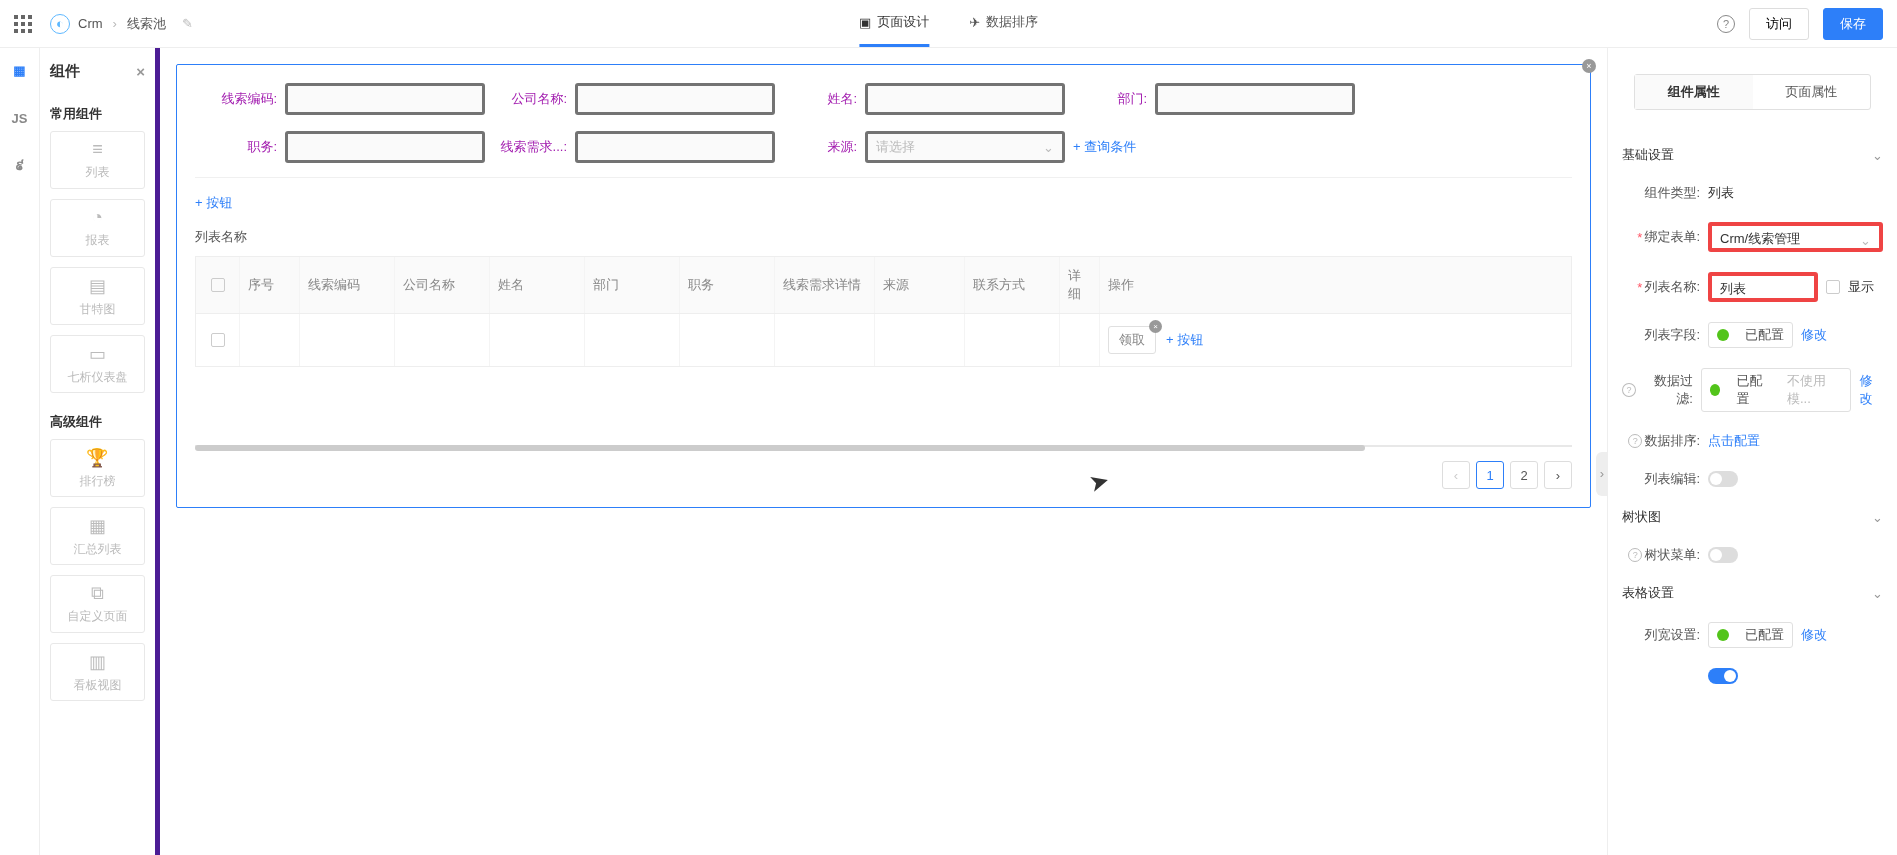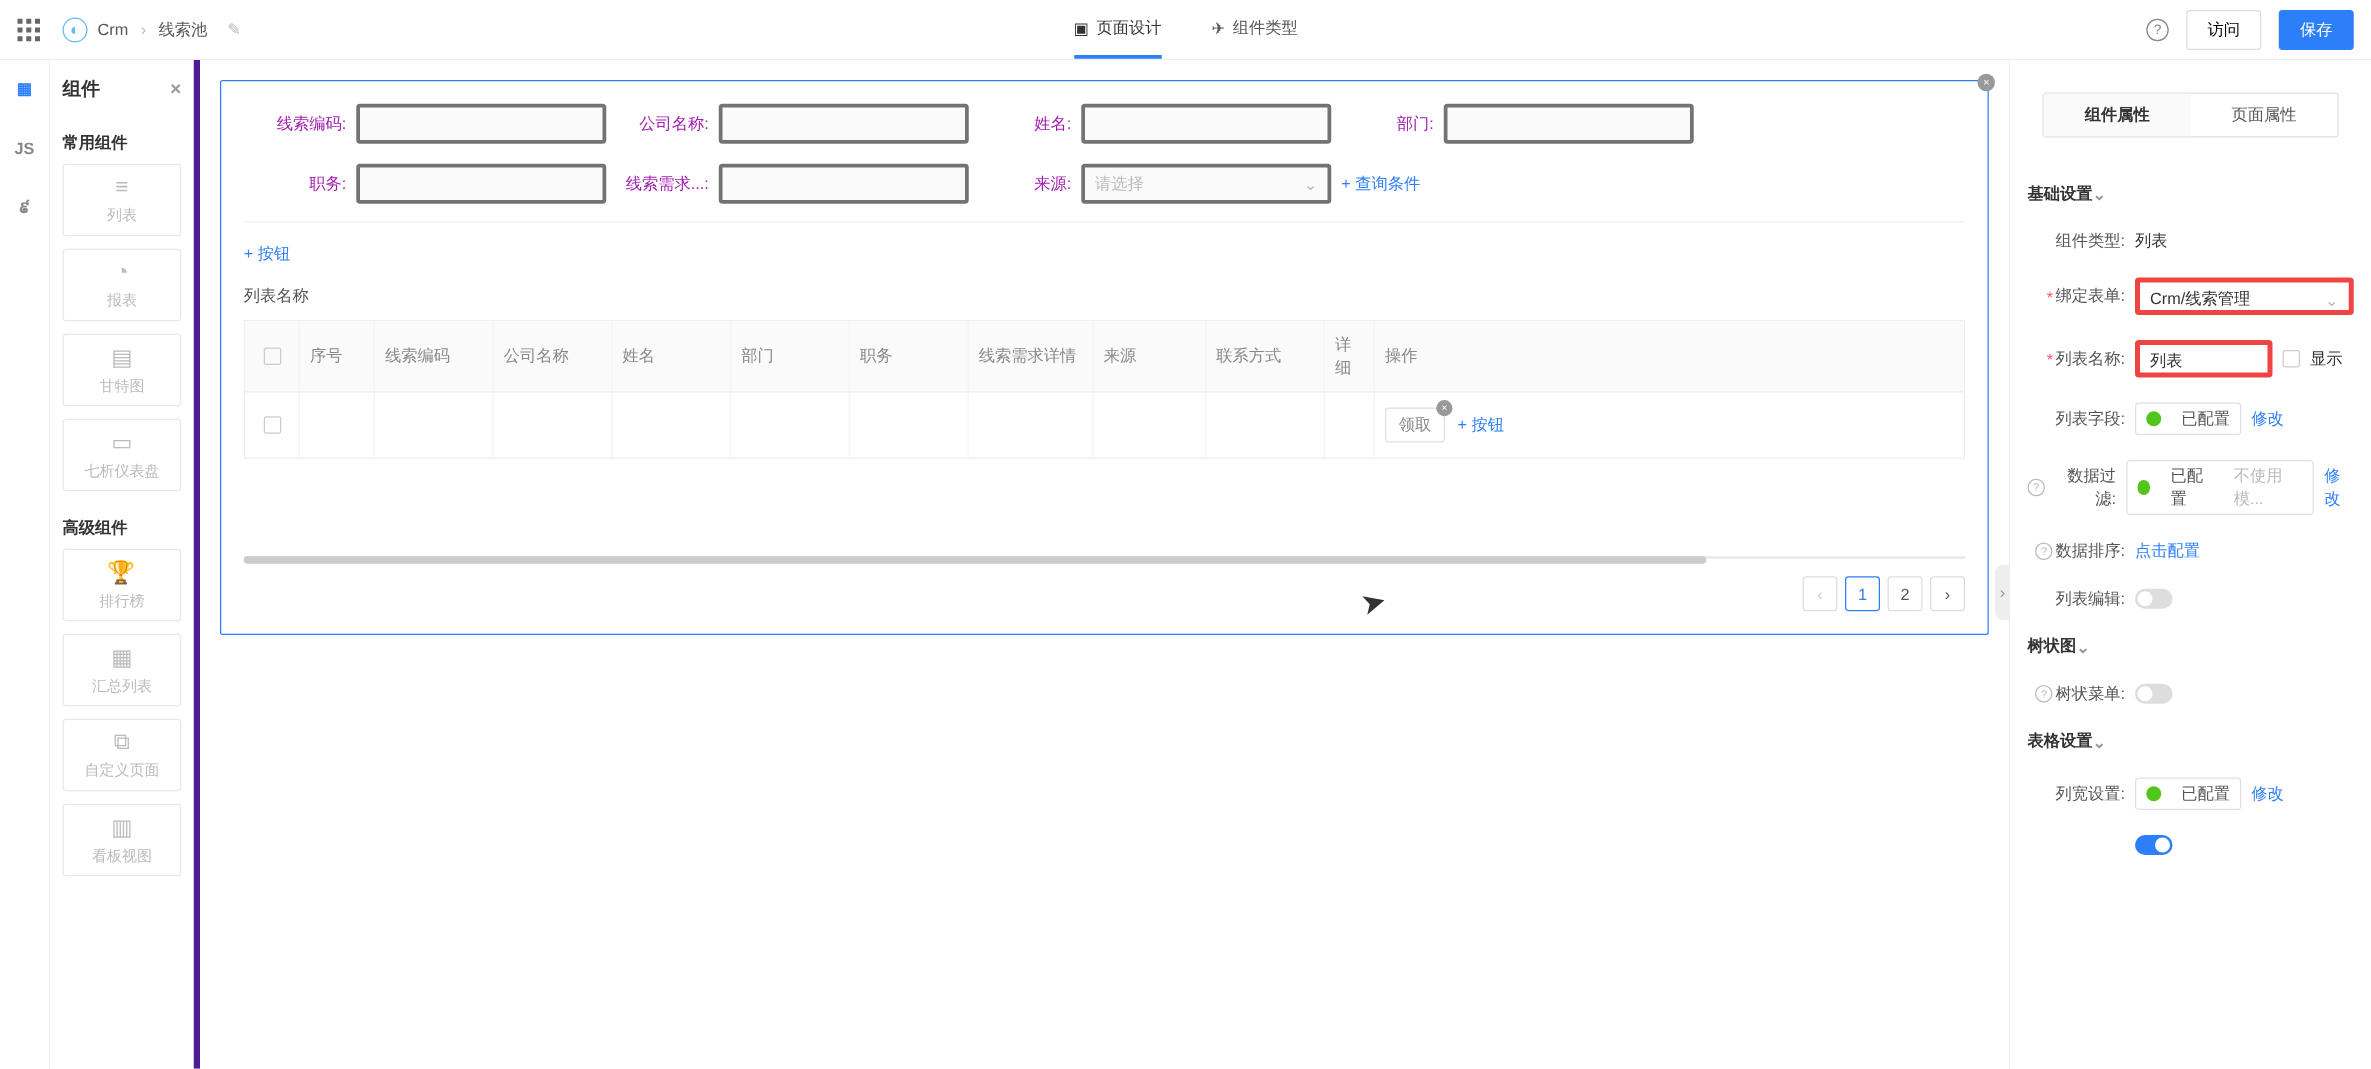--- a/index.html
+++ b/index.html
@@ -75,21 +75,21 @@
 .pg.active{border-color:#2d7ff9;color:#2d7ff9}
 .pg.disabled{color:#ccc}
 
 
 .props{width:290px;border-left:1px solid #eee;display:flex;flex-direction:column;position:relative}
 .collapse-tab{position:absolute;left:-12px;top:50%;width:12px;height:44px;background:#eee;border-radius:6px 0 0 6px;display:flex;align-items:center;justify-content:center;color:#999;cursor:pointer}
 .prop-tabs{display:flex;border:1px solid #e0e0e0;margin:26px;border-radius:3px}
 .prop-tab{flex:1;text-align:center;padding:8px;cursor:pointer;color:#555}
 .prop-tab.active{background:#fafafa;font-weight:600;color:#333}
 .prop-body{flex:1;overflow:auto;padding:0 14px}
-.sec-hd{font-size:15px;font-weight:700;display:flex;align-items:center;padding:10px 0;cursor:pointer}
+.sec-hd{font-size:15px;font-weight:400;display:flex;justify-content:space-between;align-items:center;padding:10px 0;cursor:pointer}
 .chev{color:#999}
 .prop-row{display:flex;align-items:center;padding:10px 0;gap:8px}
 .prop-lbl{width:78px;text-align:right;color:#555;display:flex;align-items:center;justify-content:flex-end;gap:2px}
 .req{color:#f56}
 .q{width:14px;height:14px;border:1px solid #bbb;border-radius:50%;font-size:9px;display:inline-flex;align-items:center;justify-content:center;color:#bbb}
 .radio{width:13px;height:13px;border:1.5px solid #bbb;border-radius:50%;display:inline-flex;align-items:center;justify-content:center}
 .radio.on{border-color:#2d7ff9}
 .radio.on::after{content:"";width:7px;height:7px;background:#2d7ff9;border-radius:50%}
 .p-input{flex:1;height:30px;border:4px solid #ef4444;border-radius:3px;padding:0 8px;display:flex;align-items:flex-end;justify-content:space-between;background:#fff;color:#333}
 .badge{border:1px solid #e0e0e0;border-radius:3px;padding:3px 8px;color:#555;display:inline-flex;align-items:center;gap:16px}
@@ -124,21 +124,21 @@
       <span>线索池</span>
       <span class="pencil">✎</span>
     </div>
     <div class="hdr-center">
       <div class="hdr-tab active">
         <span>▣</span>
         <span>页面设计</span>
       </div>
       <div class="hdr-tab">
         <span>✈</span>
-        <span>组件类型</span>
+        <span>数据排序</span>
       </div>
     </div>
     <div class="hdr-right">
       <div class="help-ic">?</div>
       <button class="btn">访问</button>
       <button class="btn btn-primary">保存</button>
     </div>
   </div>
 
   <div class="body">

